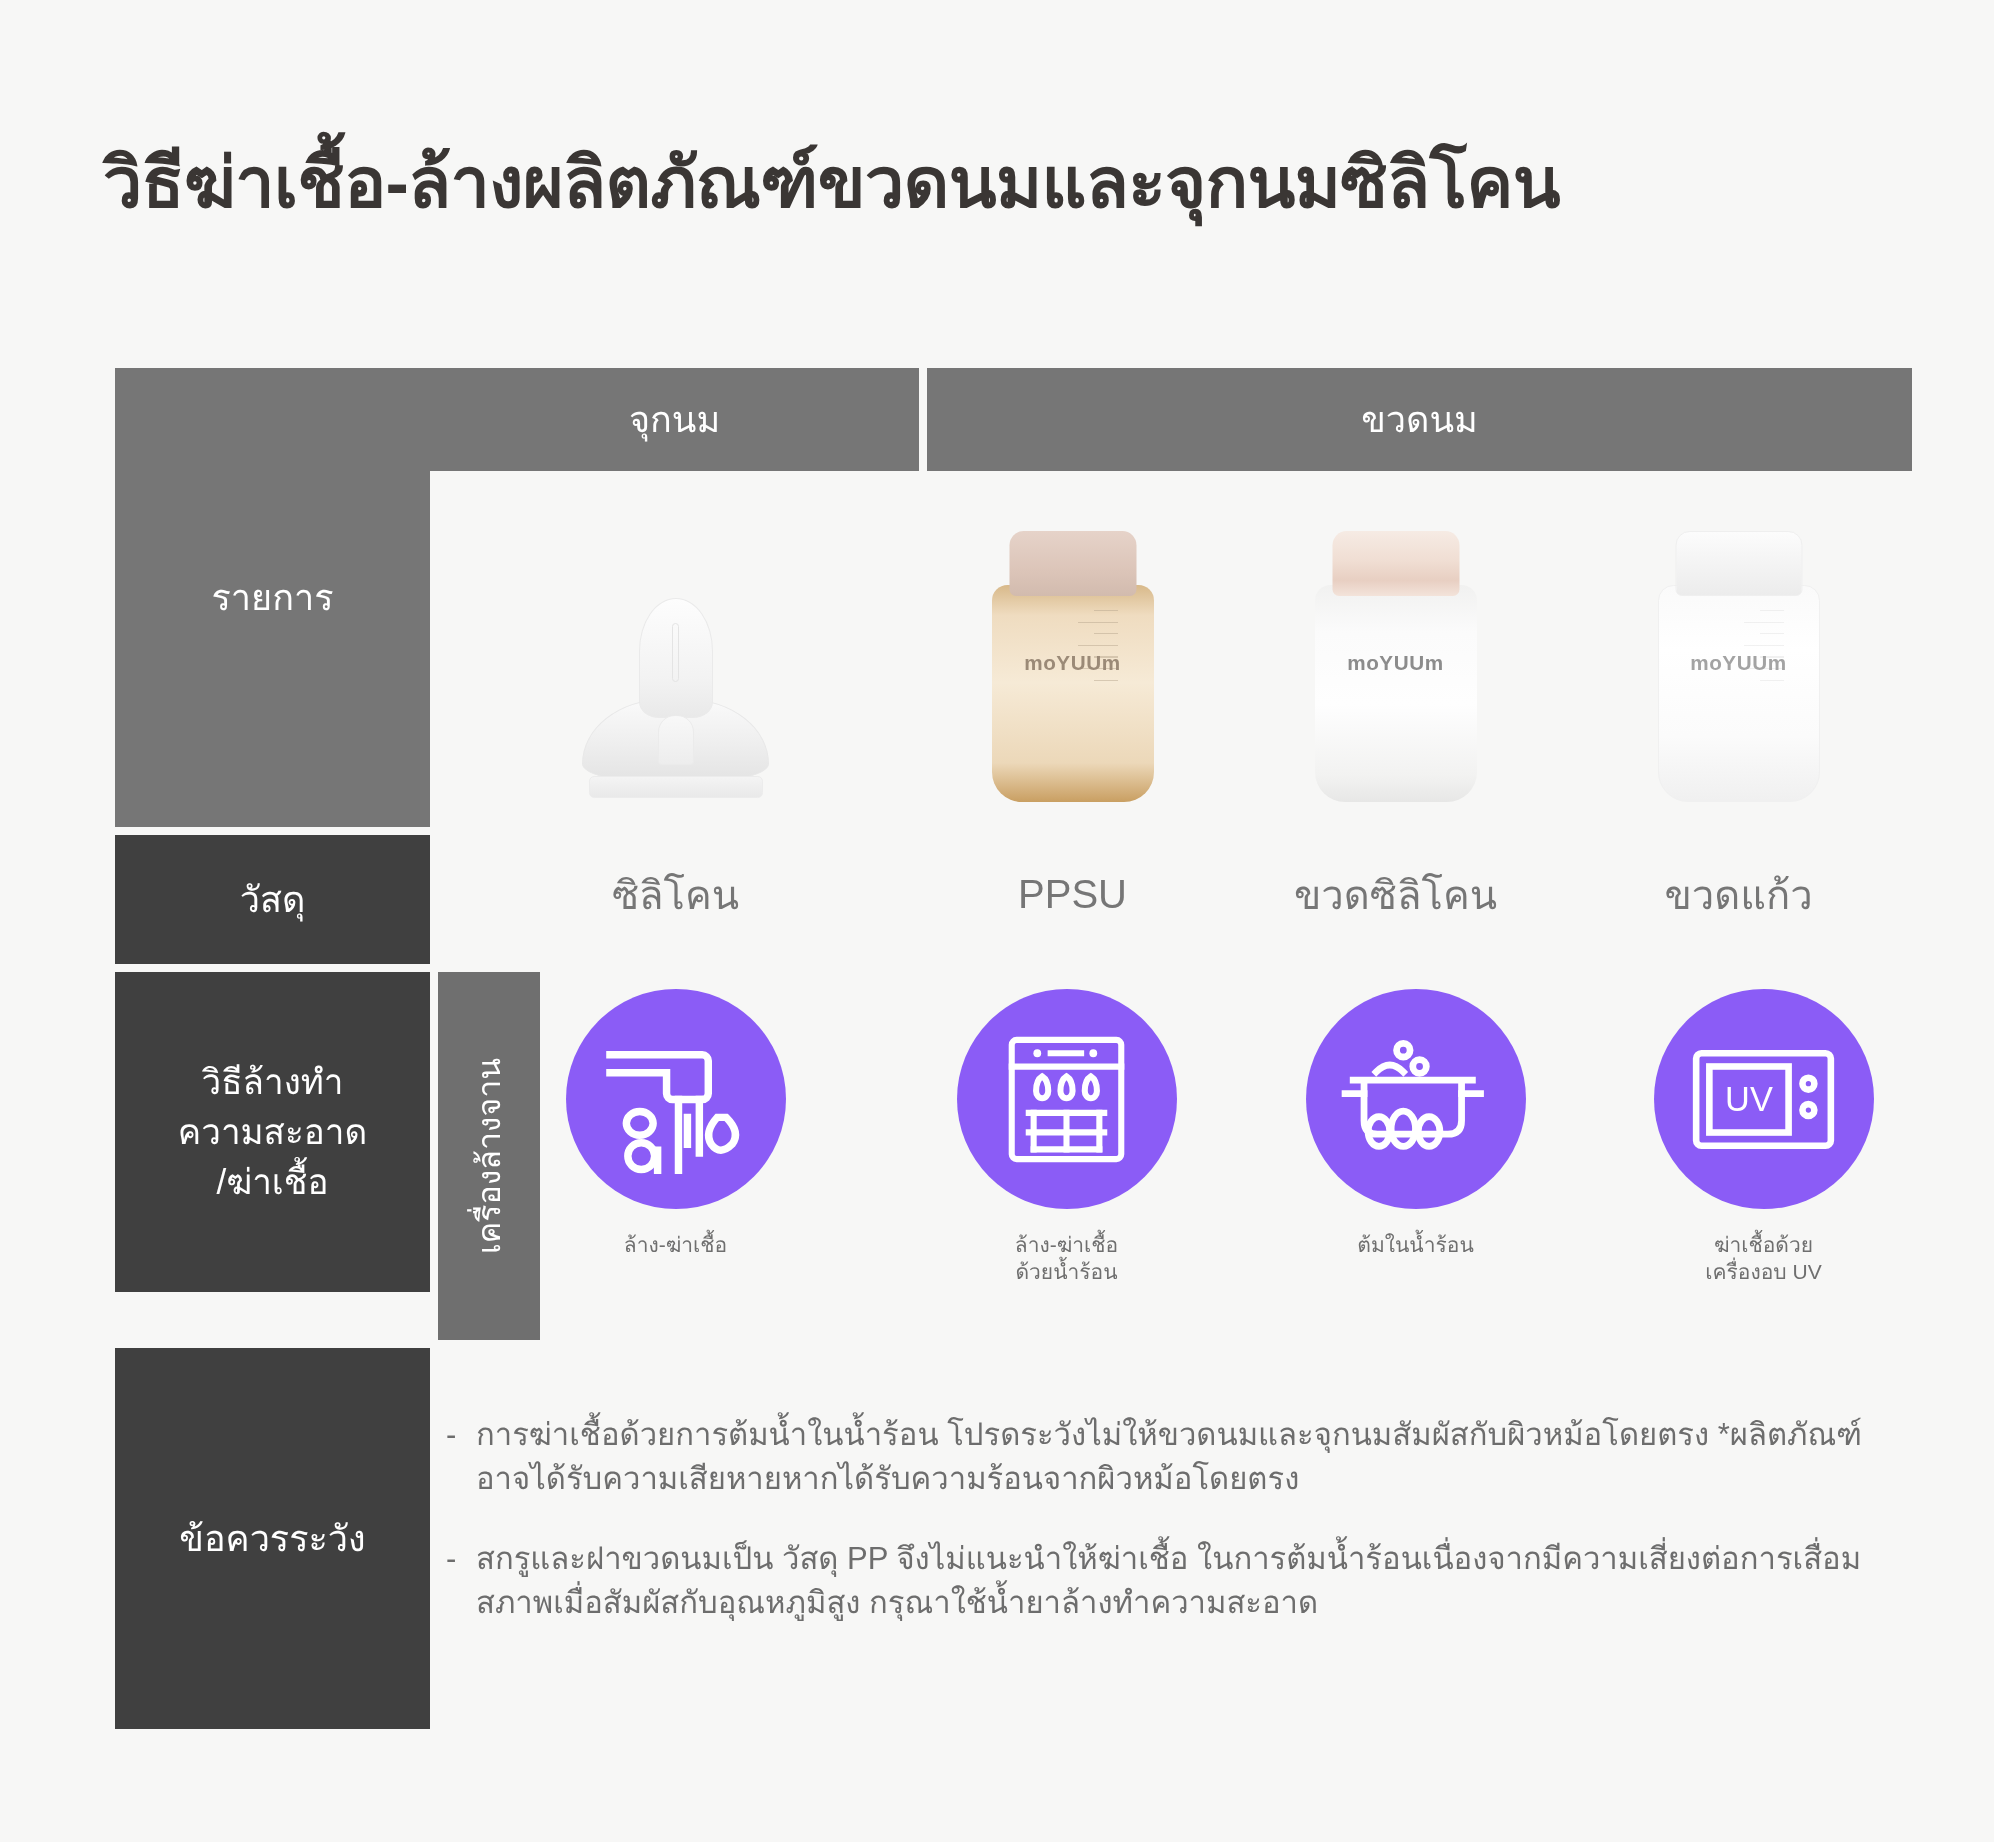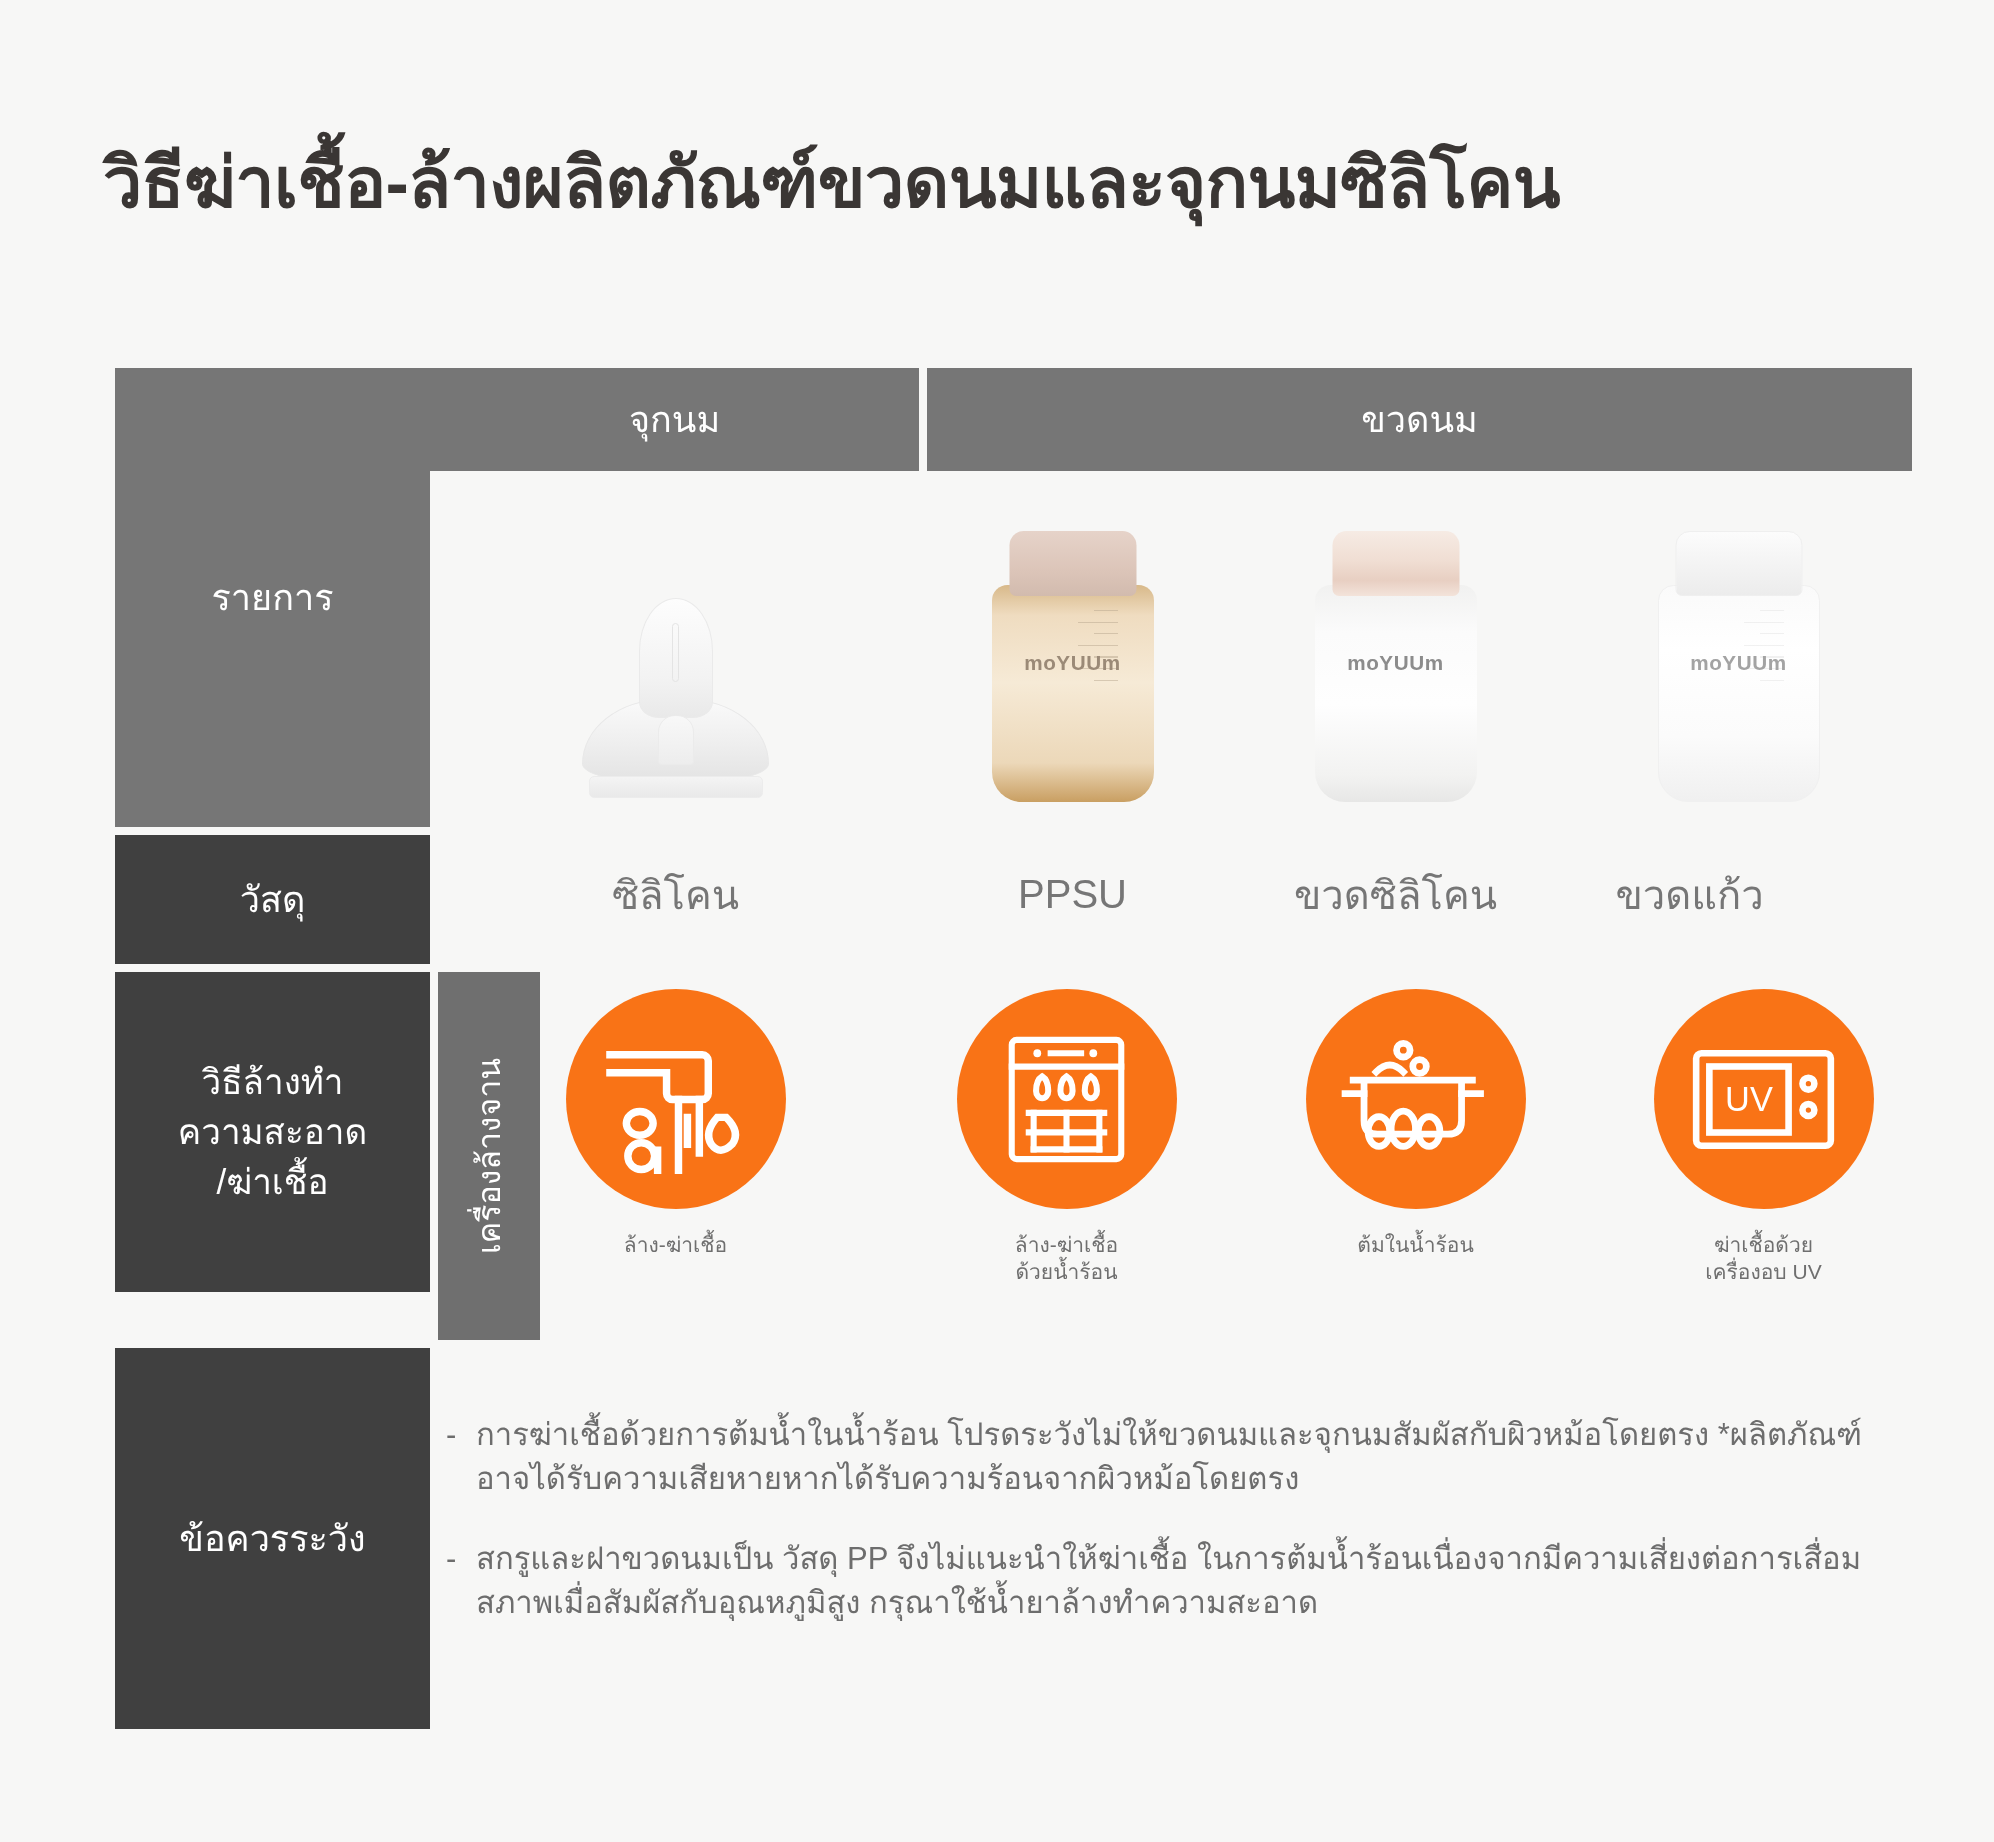--- a/index.html
+++ b/index.html
@@ -195,36 +195,36 @@
   .mat {
     position: absolute;
     top: 859px;
     height: 71px;
     display: flex; align-items: center; justify-content: center;
     font-size: 40px; color: #767676;
   }
   .mat-1 { left: 517px;  width: 317px; }
   .mat-2 { left: 937px; width: 271px; }
   .mat-3 { left: 1260px; width: 271px; }
-  .mat-4 { left: 1554px; width: 271px; }
+  .mat-4 { left: 1603px; width: 271px; }
 
   
   .meth {
     position: absolute;
     top: 989px;
     width: 271px;
   }
   .meth-1 { left: 540px; }
   .meth-2 { left: 931px; }
   .meth-3 { left: 1280px; }
   .meth-4 { left: 1628px; }
 
   .circ {
     width: 220px; height: 220px; border-radius: 50%;
-    background: #f97316;
+    background: #8b5cf6;
     margin: 0 auto;
     display: flex; align-items: center; justify-content: center;
     overflow: hidden;
   }
   .meth .cap {
     margin-top: 23px;
     text-align: center;
     font-size: 21px;
     line-height: 1.28;
     color: #6f6f6f;

